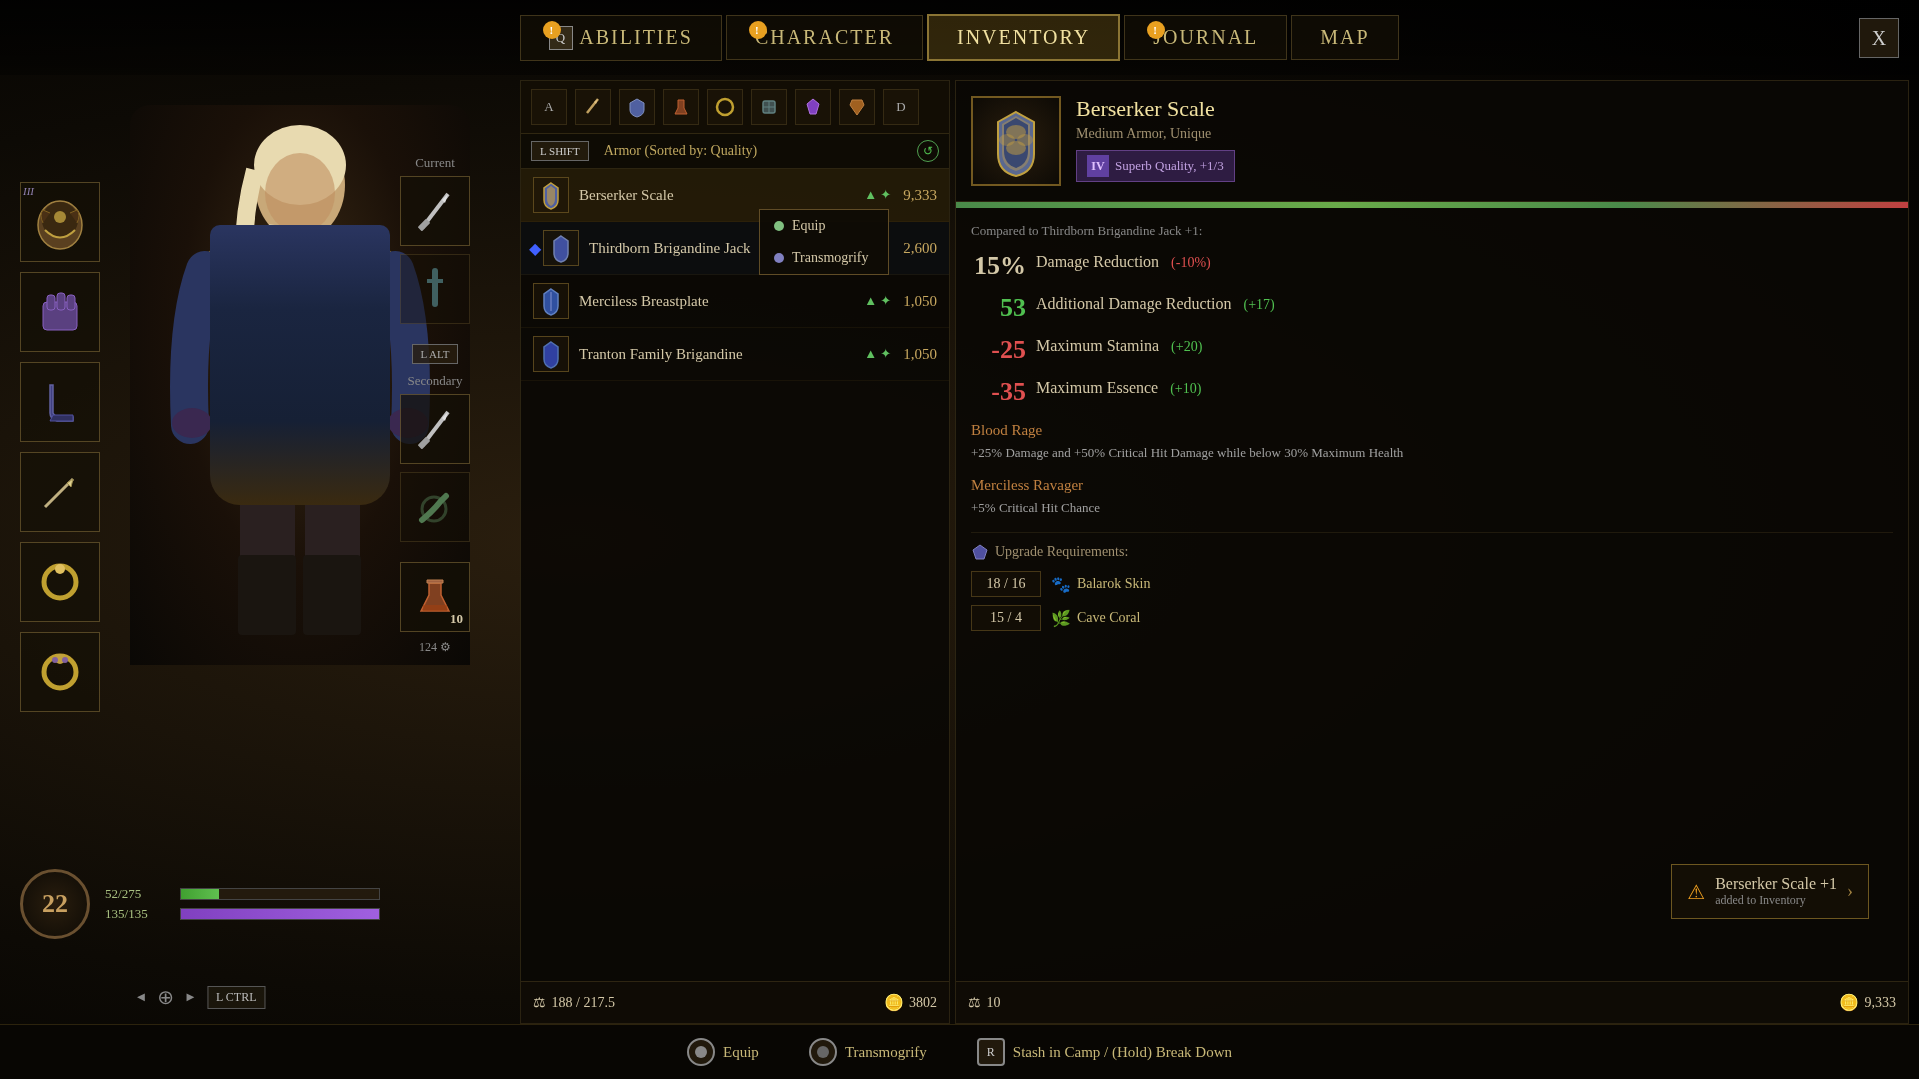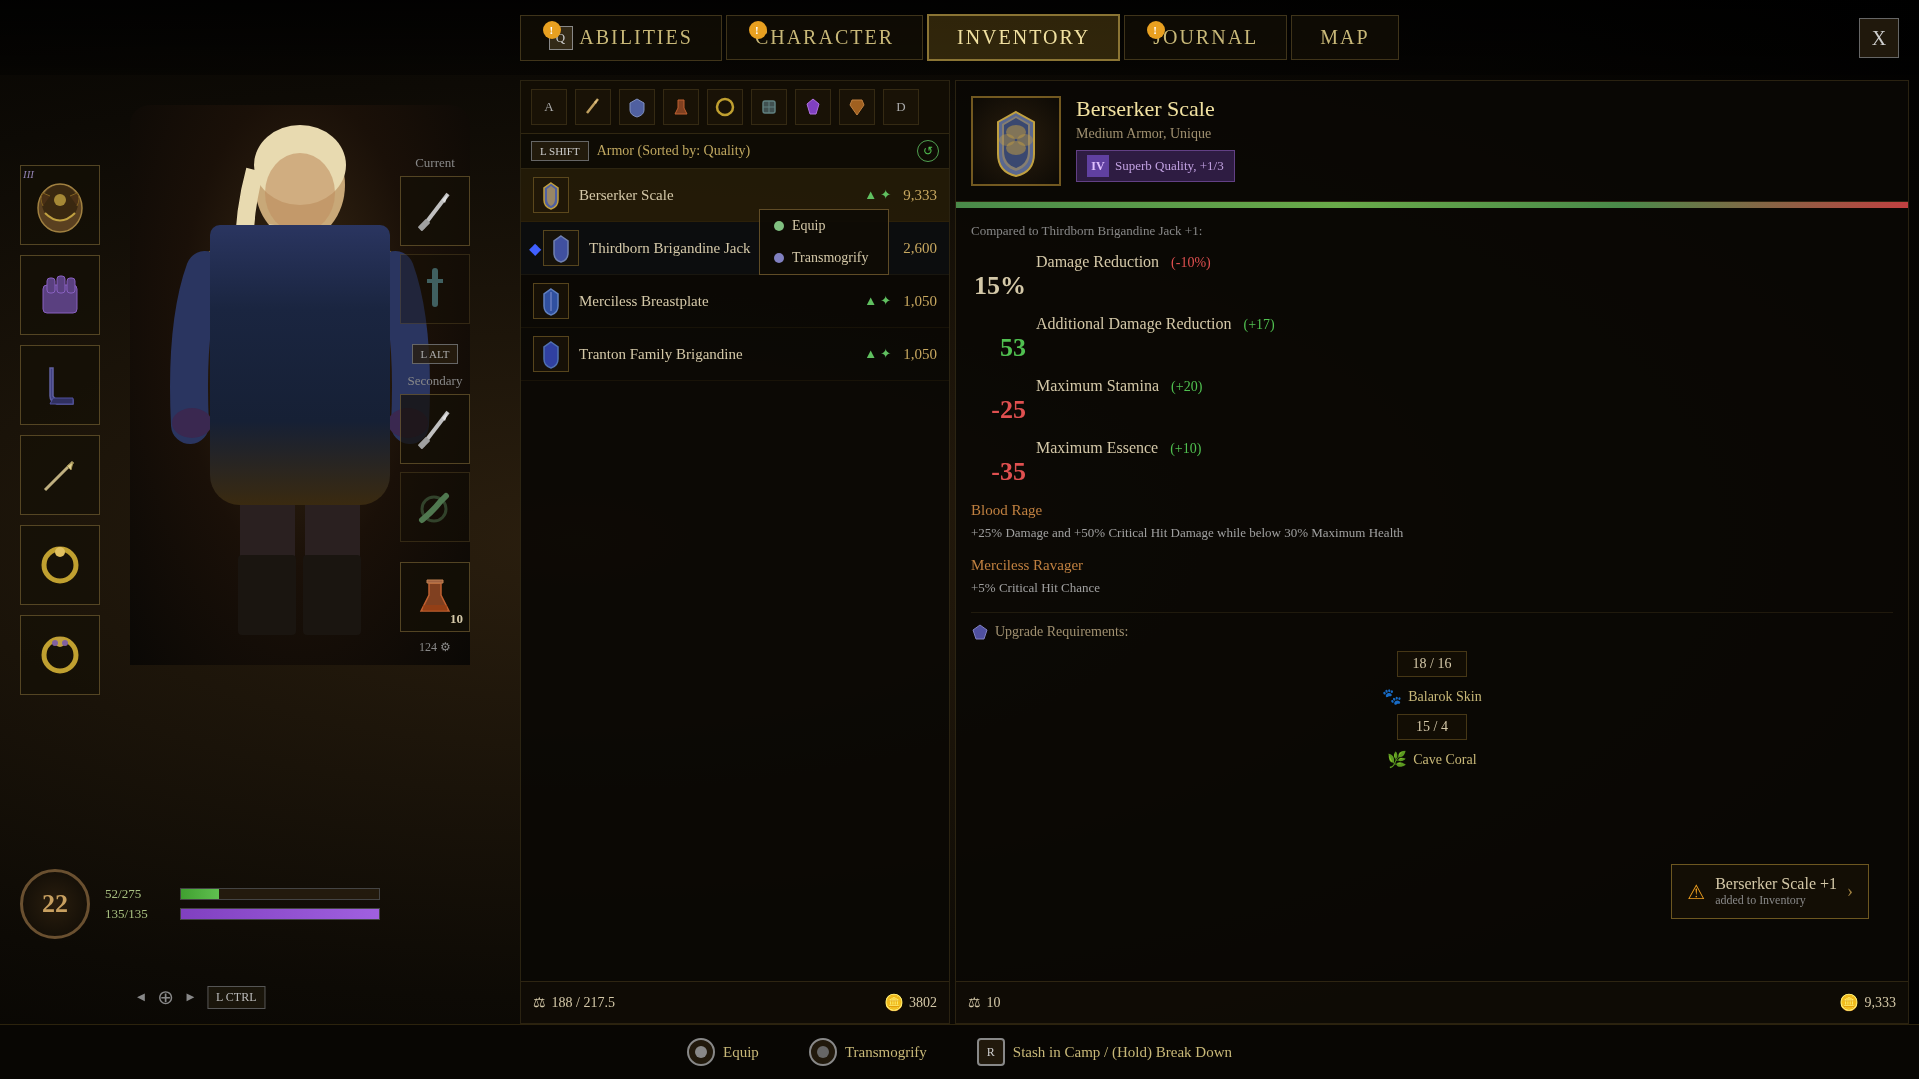--- a/index.html
+++ b/index.html
@@ -154,21 +154,21 @@
       width: 180px;
       height: 280px;
       background: linear-gradient(to bottom, #2a3560 0%, #1a2540 30%, #162035 70%, #3a2a10 100%);
       border-radius: 10px 10px 30px 30px;
     }
 
     
     .equip-slots-left {
       position: absolute;
       left: 20px;
-      top: 90px;
+      top: 107px;
       display: flex;
       flex-direction: column;
       gap: 10px;
     }
 
     .equip-slot {
       width: 80px;
       height: 80px;
       border: 1px solid rgba(180,150,80,0.4);
       background: rgba(20,15,5,0.7);
@@ -353,21 +353,21 @@
       font-size: 13px;
     }
 
     
     .filter-bar {
       display: flex;
       align-items: center;
       padding: 6px 10px;
       background: rgba(15,12,5,0.8);
       border-bottom: 1px solid rgba(120,100,50,0.3);
-      gap: 8px;
+      gap: 15px;
     }
 
     .shift-key {
       padding: 3px 8px;
       border: 1px solid #666;
       background: rgba(40,30,15,0.8);
       font-size: 11px;
       color: #ccc;
     }
 
@@ -597,21 +597,20 @@
       margin-bottom: 12px;
       gap: 10px;
     }
 
     .stat-value {
       font-size: 26px;
       font-weight: bold;
       min-width: 55px;
       text-align: right;
       flex-shrink: 0;
-      margin-top: 20px;
     }
 
     .stat-value.positive { color: #50c050; }
     .stat-value.negative { color: #e05050; }
     .stat-value.neutral { color: #d4c8a8; }
 
     .stat-label {
       font-size: 16px;
       color: #d4c8a8;
       flex: 1;
@@ -656,21 +655,20 @@
       display: flex;
       align-items: center;
       gap: 6px;
     }
 
     .upgrade-row {
       display: flex;
       align-items: center;
       gap: 10px;
       margin-bottom: 8px;
-      flex-direction: column;
     }
 
     .upgrade-count {
       padding: 4px 10px;
       background: rgba(20,15,5,0.8);
       border: 1px solid rgba(150,120,50,0.4);
       font-size: 14px;
       color: #d4c8a8;
       min-width: 70px;
       text-align: center;

